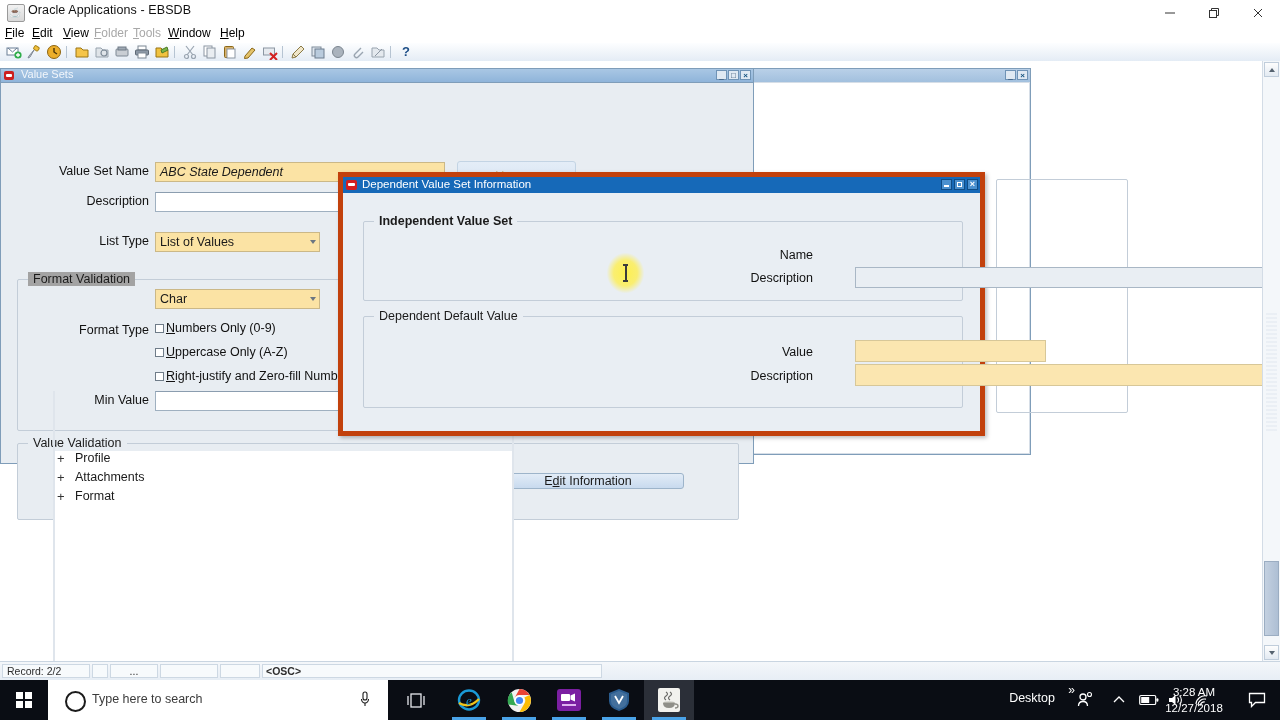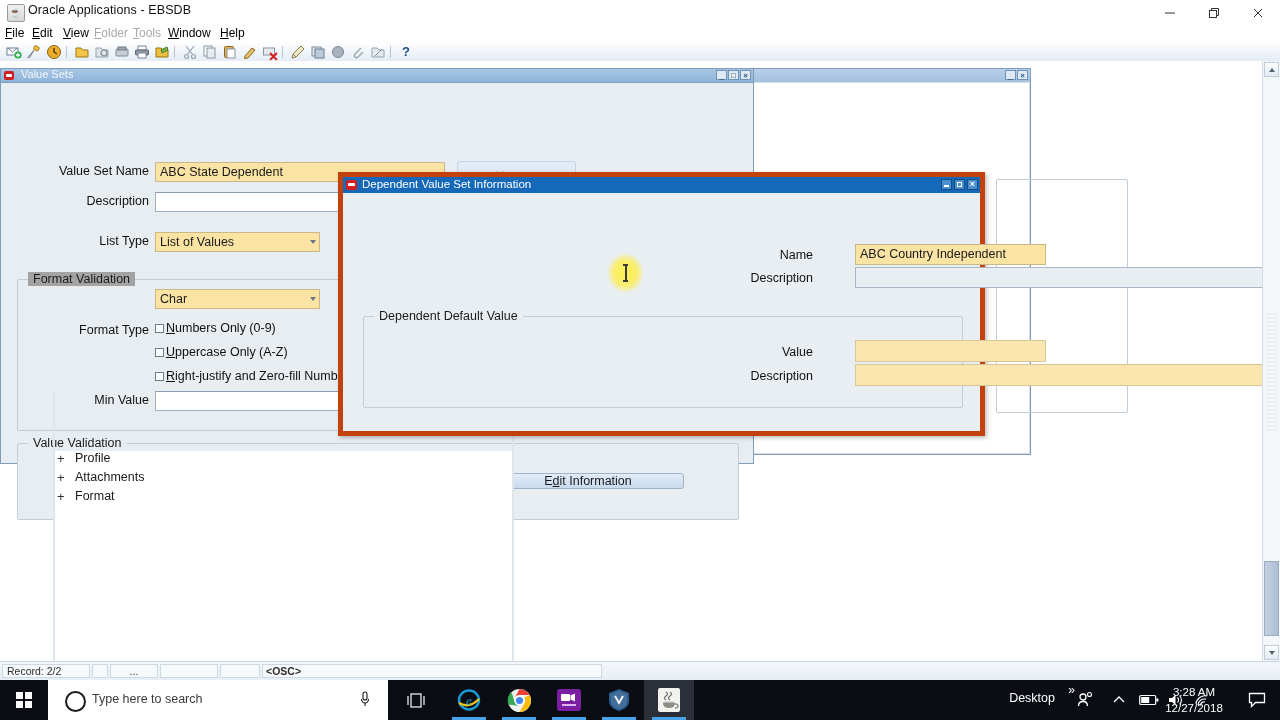--- a/index.html
+++ b/index.html
@@ -500,21 +500,21 @@
         <div class="form-ico"></div>
         <div class="form-tb-title">Value Sets</div>
         <div class="tb-ctrls">
           <div class="tb-ctrl">_</div>
           <div class="tb-ctrl">□</div>
           <div class="tb-ctrl x">×</div>
         </div>
       </div>
 
       <div class="lbl" style="left:20px;top:95px;width:128px;">Value Set Name</div>
-      <div class="fld yellow" style="left:154px;top:93px;width:290px;">ABC State Dependent</div>
+      <div class="fld yellow" style="left:154px;top:93px;width:290px;font-style:italic;">ABC State Dependent</div>
 
       <div class="lbl" style="left:20px;top:125px;width:128px;">Description</div>
       <div class="fld" style="left:154px;top:123px;width:290px;"></div>
 
       <div class="lbl" style="left:20px;top:165px;width:128px;">List Type</div>
       <div class="fld yellow" style="left:154px;top:163px;width:165px;">List of Values</div>
       <div class="dd" style="left:306px;top:164px;"></div>
 
       <div class="btn ghost" style="left:456px;top:92px;width:119px;height:29px;">Usages</div>
 
@@ -576,22 +576,24 @@
           <div class="dlg-ctrl min">
               <i></i>
             </div>
           <div class="dlg-ctrl max">
               <i></i>
             </div>
           <div class="dlg-ctrl cls">×</div>
         </div>
       </div>
 
+      <div class="fs" style="left:20px;top:44px;width:598px;height:78px;">
+        <div class="fs-legend bold">Independent Value Set</div>
+      </div>
       <div class="lbl" style="left:390px;top:71px;width:80px;">Name</div>
-      <div class="fld yellow" style="left:512px;top:67px;width:191px;height:21px;">ABC Country Independent</div>
 
       <div class="lbl" style="left:372px;top:94px;width:98px;">Description</div>
       <div class="fld grey" style="left:512px;top:90px;width:431px;height:21px;"></div>
 
       <div class="fs" style="left:20px;top:139px;width:598px;height:90px;">
         <div class="fs-legend">Dependent Default Value</div>
       </div>
       <div class="lbl" style="left:390px;top:168px;width:80px;">Value</div>
       <div class="fld pale" style="left:512px;top:163px;width:191px;height:22px;"></div>
 

